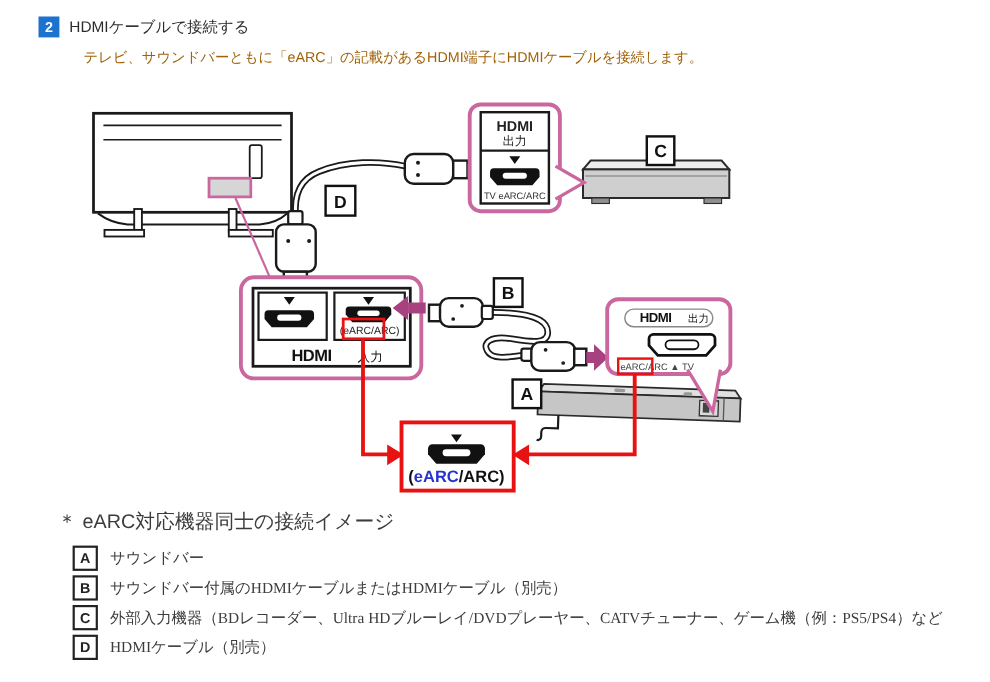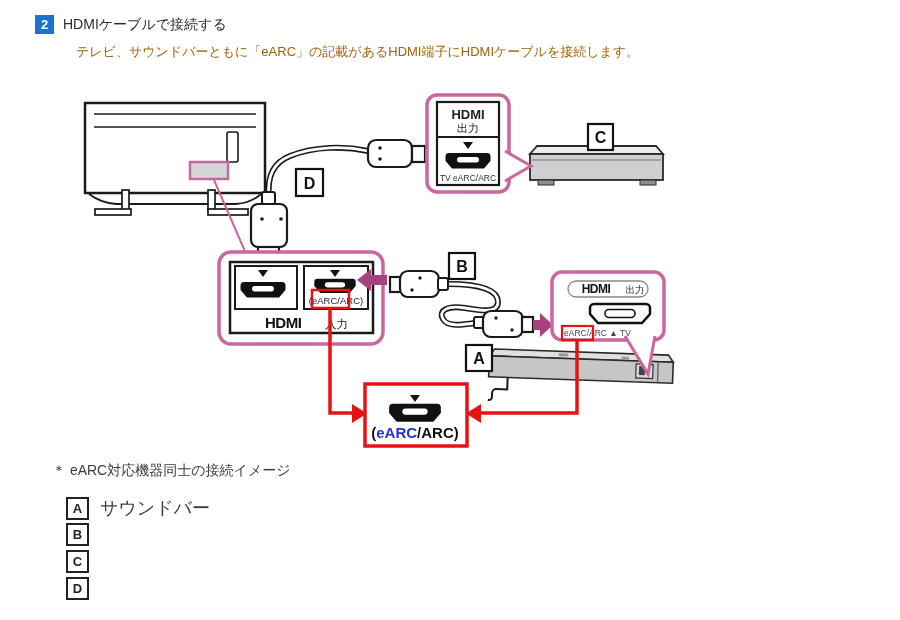--- a/index.html
+++ b/index.html
@@ -8,27 +8,27 @@
     font-family:"Liberation Sans","DejaVu Sans",sans-serif;
     color:#333;overflow:hidden;
   }
   .abs{position:absolute;}
   .step-num{
     left:35px;top:15px;width:19px;height:19px;background:#1C72CE;color:#fff;
     font-size:13px;font-weight:bold;text-align:center;line-height:19px;
   }
   .title{left:63px;top:16px;font-size:14px;font-weight:normal;color:#2b2b2b;}
   .subtitle{left:76px;top:43px;font-size:13px;color:#a16207;}
-  .footnote{left:52px;top:462px;font-size:14px;color:#3c3c3c;}
+  .footnote{left:52px;top:462px;font-size:18px;color:#3c3c3c;}
   .legend-row{left:66px;display:flex;align-items:center;gap:11px;}
   .legend-key{
     width:19px;height:19px;border:2px solid #222;color:#222;background:#fff;
     font-size:13px;font-weight:bold;text-align:center;line-height:19px;flex:0 0 auto;
   }
-  .legend-label{font-size:18px;color:#3c3c3c;white-space:nowrap;font-family:Liberation Serif, serif;}
+  .legend-label{font-size:14px;color:#3c3c3c;white-space:nowrap;font-family:Liberation Serif, serif;}
   svg text{font-family:"Liberation Sans","DejaVu Sans",sans-serif;}
   .diag-letter{font-size:16px;font-weight:bold;fill:#111;text-anchor:middle;}
 </style>
 </head>
 <body>
 
 <div class="abs step-num">2</div>
 <div class="abs title">HDMIケーブルで接続する</div>
 <div class="abs subtitle">テレビ、サウンドバーともに「eARC」の記載があるHDMI端子にHDMIケーブルを接続します。</div>
 
@@ -196,19 +196,22 @@
 </svg>
 
 <div class="abs footnote">＊ eARC対応機器同士の接続イメージ</div>
 
 <div class="abs legend-row" style="top:496px;">
   <div class="legend-key">A</div>
   <div class="legend-label">サウンドバー</div>
 </div>
 <div class="abs legend-row" style="top:523px;">
   <div class="legend-key">B</div>
+  <div class="legend-label">サウンドバー付属のHDMIケーブルまたはHDMIケーブル（別売）</div>
 </div>
 <div class="abs legend-row" style="top:550px;">
   <div class="legend-key">C</div>
+  <div class="legend-label">外部入力機器（BDレコーダー、Ultra HDブルーレイ/DVDプレーヤー、CATVチューナー、ゲーム機（例：PS5/PS4）など</div>
 </div>
 <div class="abs legend-row" style="top:577px;">
   <div class="legend-key">D</div>
+  <div class="legend-label">HDMIケーブル（別売）</div>
 </div>
 
 </body></html>

